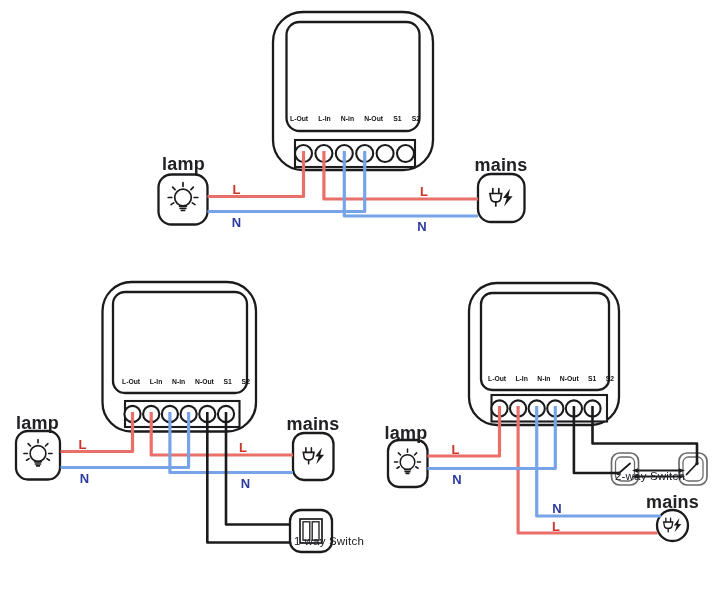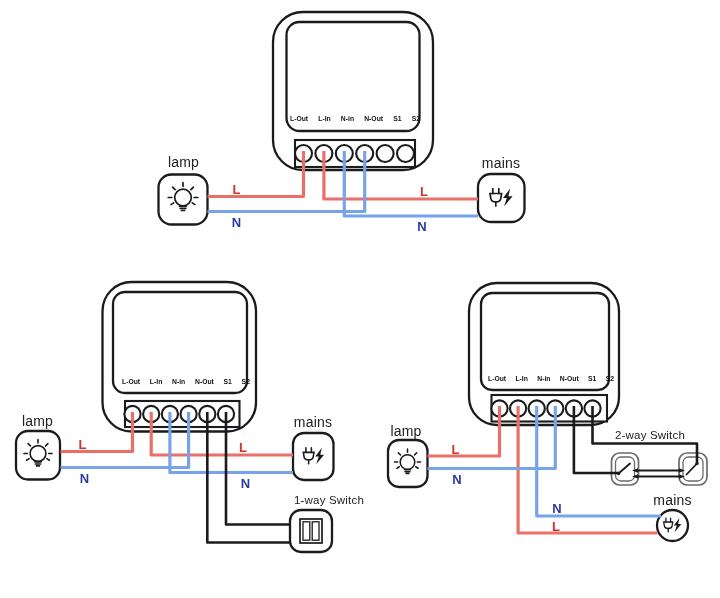--- a/index.html
+++ b/index.html
@@ -14,23 +14,23 @@
   .wire.live{stroke:#ea6f68;stroke-width:3.2;}
   .wire.neutral{stroke:#77a4e8;stroke-width:3.2;}
   .wire.plain{stroke:#1b1b1e;stroke-width:2.6;}
   .toggle{fill:none;stroke:#1b1b1e;stroke-width:1.8;stroke-linecap:round;}
   .dot{fill:#1b1b1e;}
   
   .icon-stroke{fill:none;stroke:#1b1b1e;stroke-width:1.7;stroke-linecap:round;}
   .swbox{fill:#ffffff;stroke:#6b6b6e;stroke-width:1.7;}
   .swbox.thin{stroke-width:1.3;}
   
-  .lbl{position:absolute;transform:translateX(-50%);font-size:14px;font-weight:400;
+  .lbl{position:absolute;transform:translateX(-50%);font-size:18px;font-weight:700;
        color:#212126;letter-spacing:.2px;white-space:nowrap;}
-  .sw-lbl{font-size:11.5px;font-weight:500;}
+  .sw-lbl{font-size:11.5px;font-weight:500;margin-top:41px;}
   .wl{position:absolute;transform:translateX(-50%);font-size:13px;font-weight:700;}
   .wl.live{color:#cd342c;}
   .wl.neutral{color:#2c3a9e;}
   .trow{position:absolute;display:flex;justify-content:space-between;
         font-size:6.8px;font-weight:700;color:#121216;white-space:nowrap;}
 </style>
 </head>
 <body>
 
 <div class="stage">

